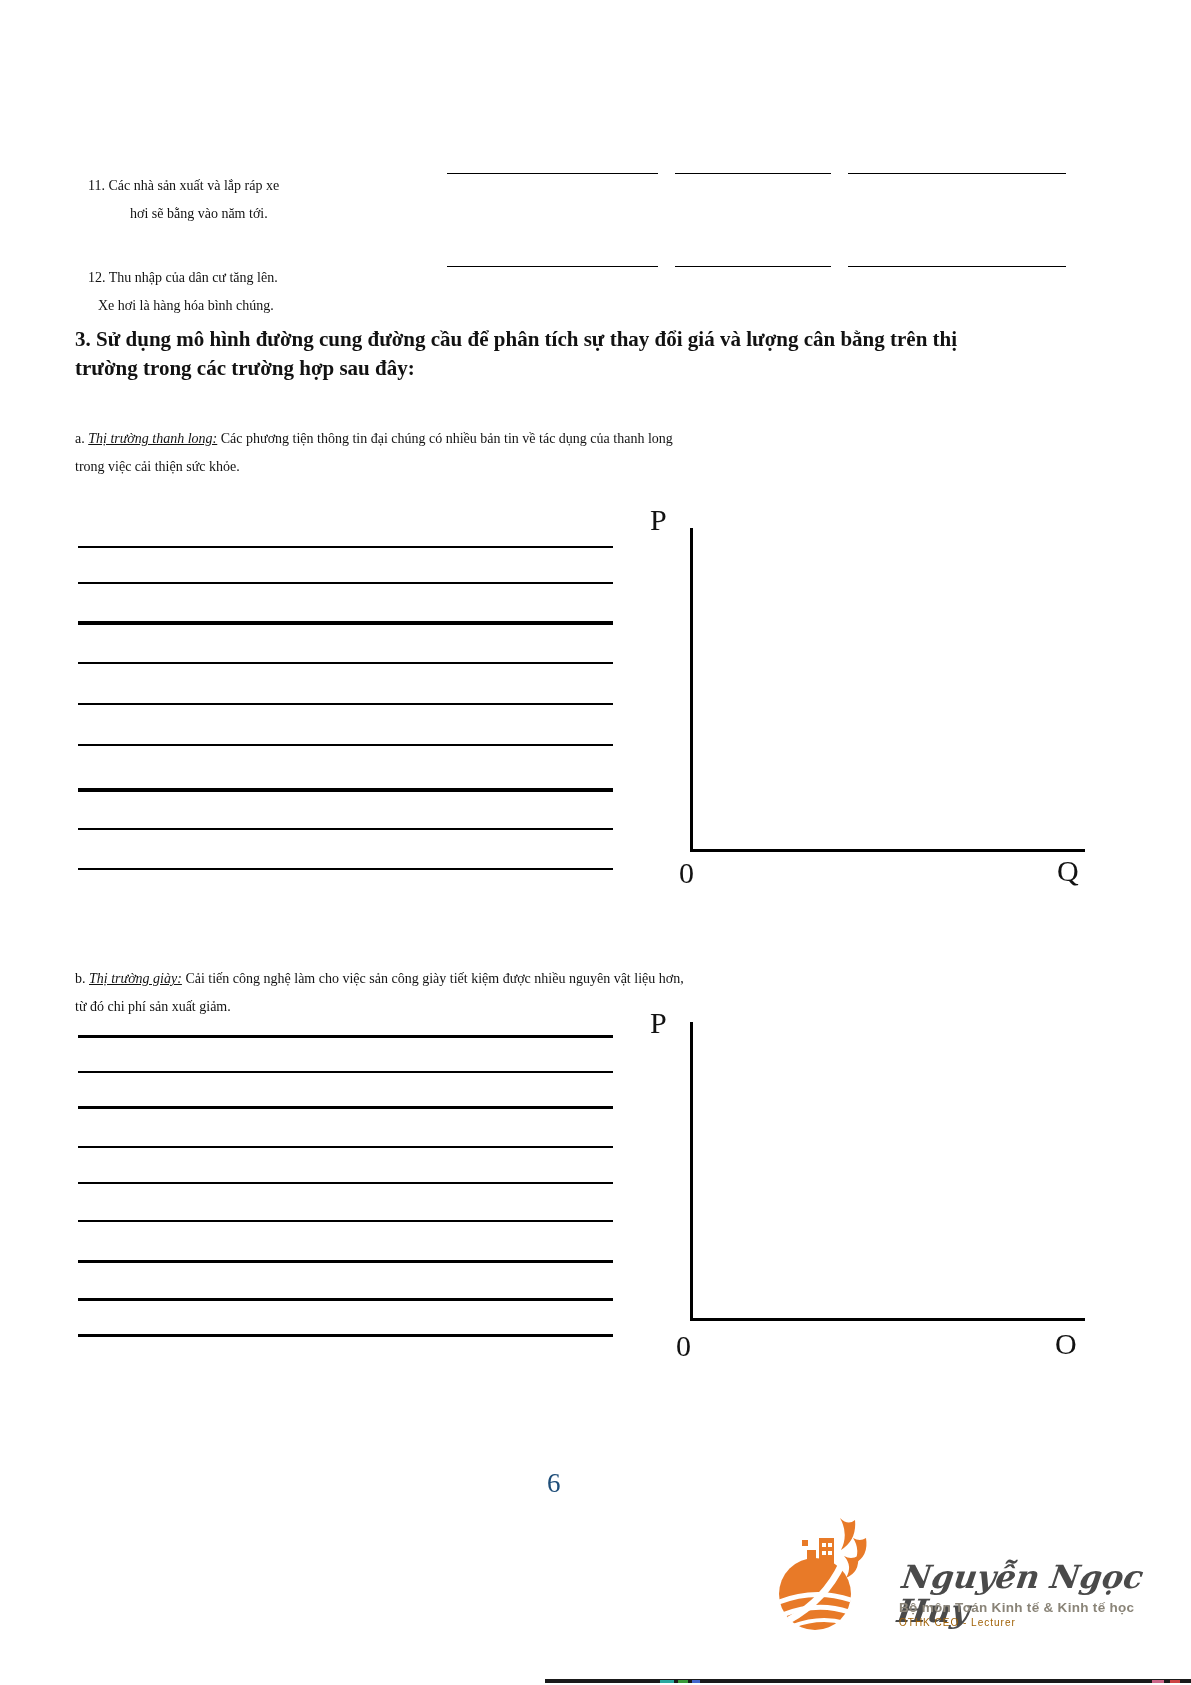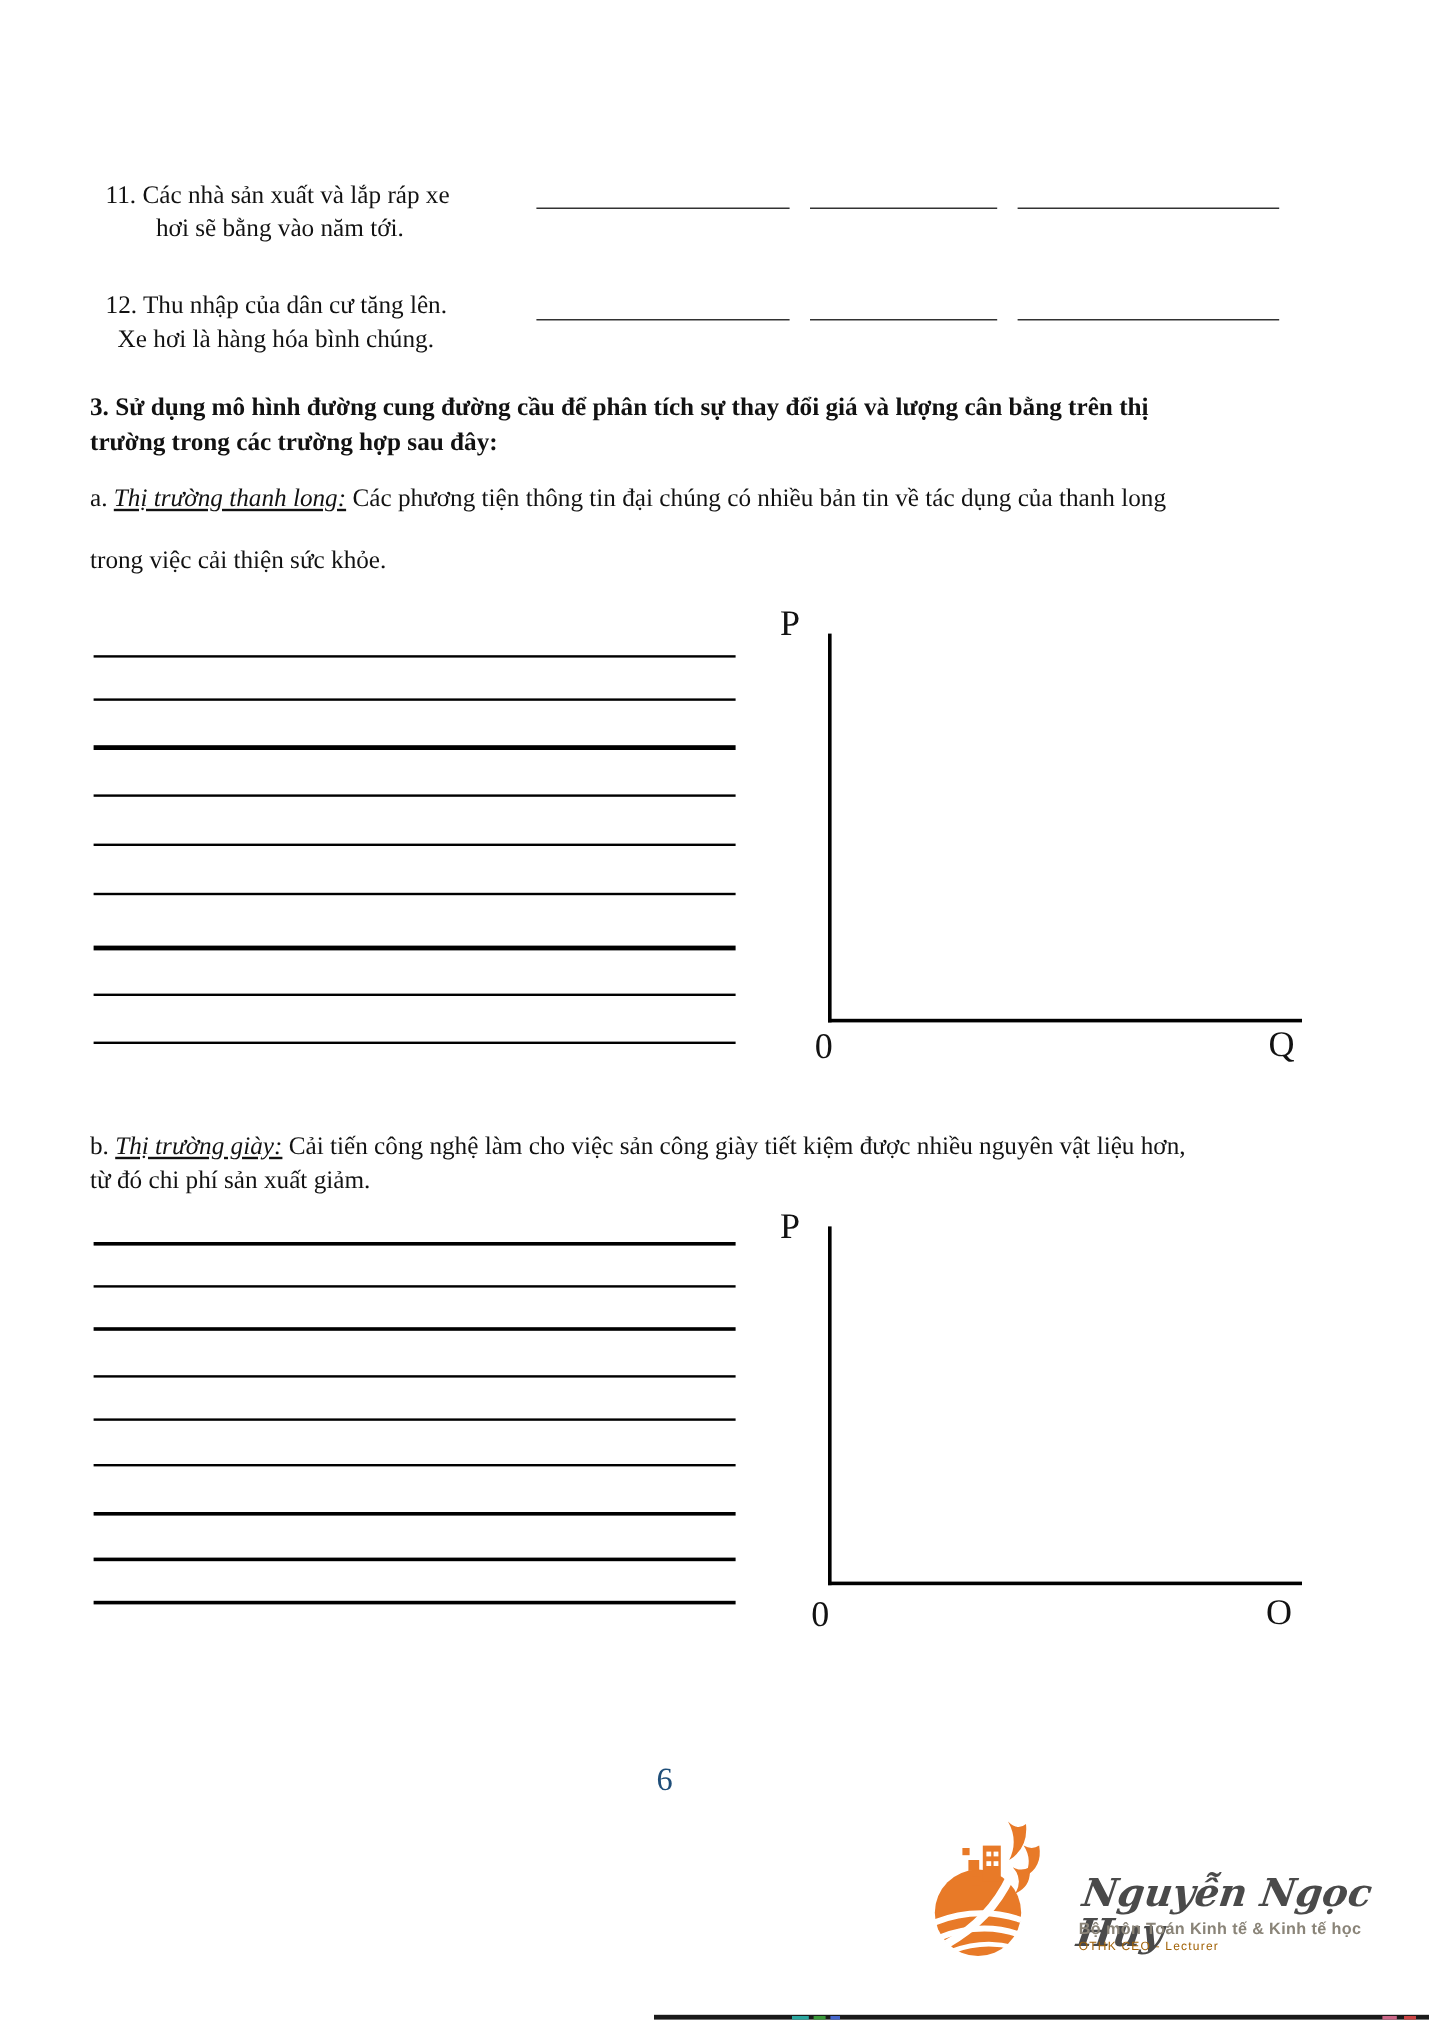--- a/index.html
+++ b/index.html
@@ -7,21 +7,21 @@
     position:relative;
     width:1191px;height:1685px;
     margin:0 auto;
     background:#ffffff;
     font-family:"Liberation Serif", serif;
     color:#121212;
     overflow:hidden;
   }
   .abs{position:absolute;white-space:nowrap;}
   .i{font-style:italic;text-decoration:underline;}
-  .body-text{font-size:21px;line-height:28px;}
+  .body-text{font-size:14px;line-height:28px;margin-top:24px;}
   .heading{font-size:21px;line-height:29px;font-weight:bold;}
   
   .blank{position:absolute;height:23px;border-bottom:1.6px solid #000;}
   
   .wline{position:absolute;left:78px;width:535px;background:#000;}
   .t2{height:1.8px;}
   .t3{height:3px;}
   .t4{height:4px;}
   
   .vaxis{position:absolute;width:3px;background:#000;}
@@ -66,21 +66,21 @@
   <div class="abs body-text" style="left:88px;top:240px;">12. Thu nhập của dân cư tăng lên.</div>
   <div class="abs body-text" style="left:98px;top:268px;">Xe hơi là hàng hóa bình chúng.</div>
   <div class="blank" style="left:447px;top:243px;width:211px;"></div>
   <div class="blank" style="left:675px;top:243px;width:156px;"></div>
   <div class="blank" style="left:848px;top:243px;width:218px;"></div>
 
   <div class="abs heading" style="left:75px;top:325px;">3. Sử dụng mô hình đường cung đường cầu để phân tích sự thay đổi giá và lượng cân bằng trên thị</div>
   <div class="abs heading" style="left:75px;top:354px;">trường trong các trường hợp sau đây:</div>
 
   <div class="abs body-text" style="left:75px;top:401px;"><span>a. </span><span class="i">Thị trường thanh long:</span><span> Các phương tiện thông tin đại chúng có nhiều bản tin về tác dụng của thanh long</span></div>
-  <div class="abs body-text" style="left:75px;top:452px;">trong việc cải thiện sức khỏe.</div>
+  <div class="abs body-text" style="left:75px;top:429px;">trong việc cải thiện sức khỏe.</div>
 
   <div class="wline t2" style="top:546px;"></div>
   <div class="wline t2" style="top:582px;"></div>
   <div class="wline t4" style="top:621px;"></div>
   <div class="wline t2" style="top:662px;"></div>
   <div class="wline t2" style="top:703px;"></div>
   <div class="wline t2" style="top:744px;"></div>
   <div class="wline t4" style="top:788px;"></div>
   <div class="wline t2" style="top:828px;"></div>
   <div class="wline t2" style="top:868px;"></div>

